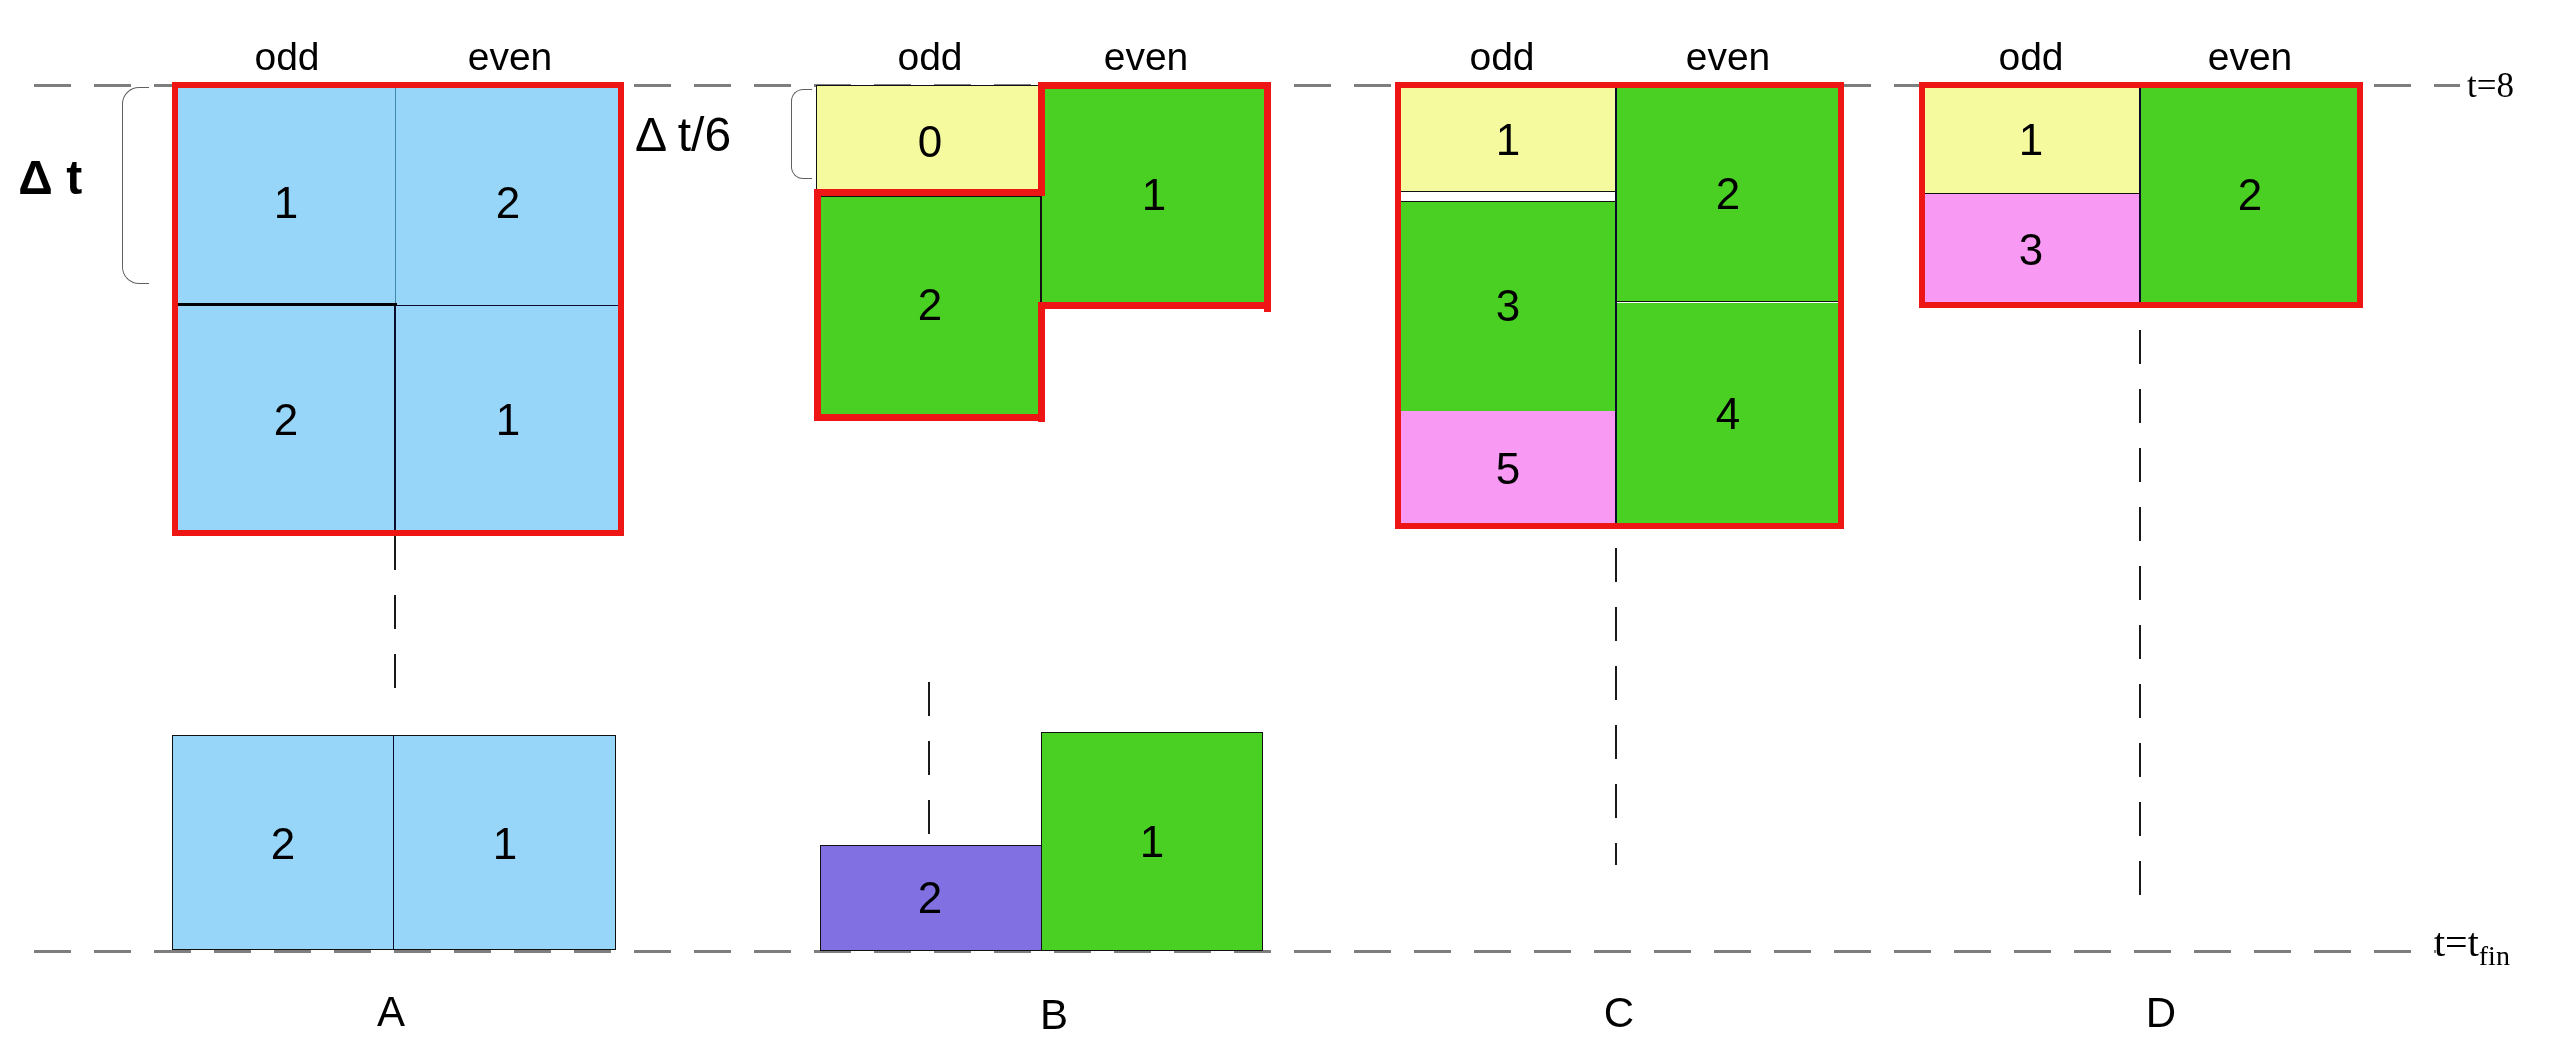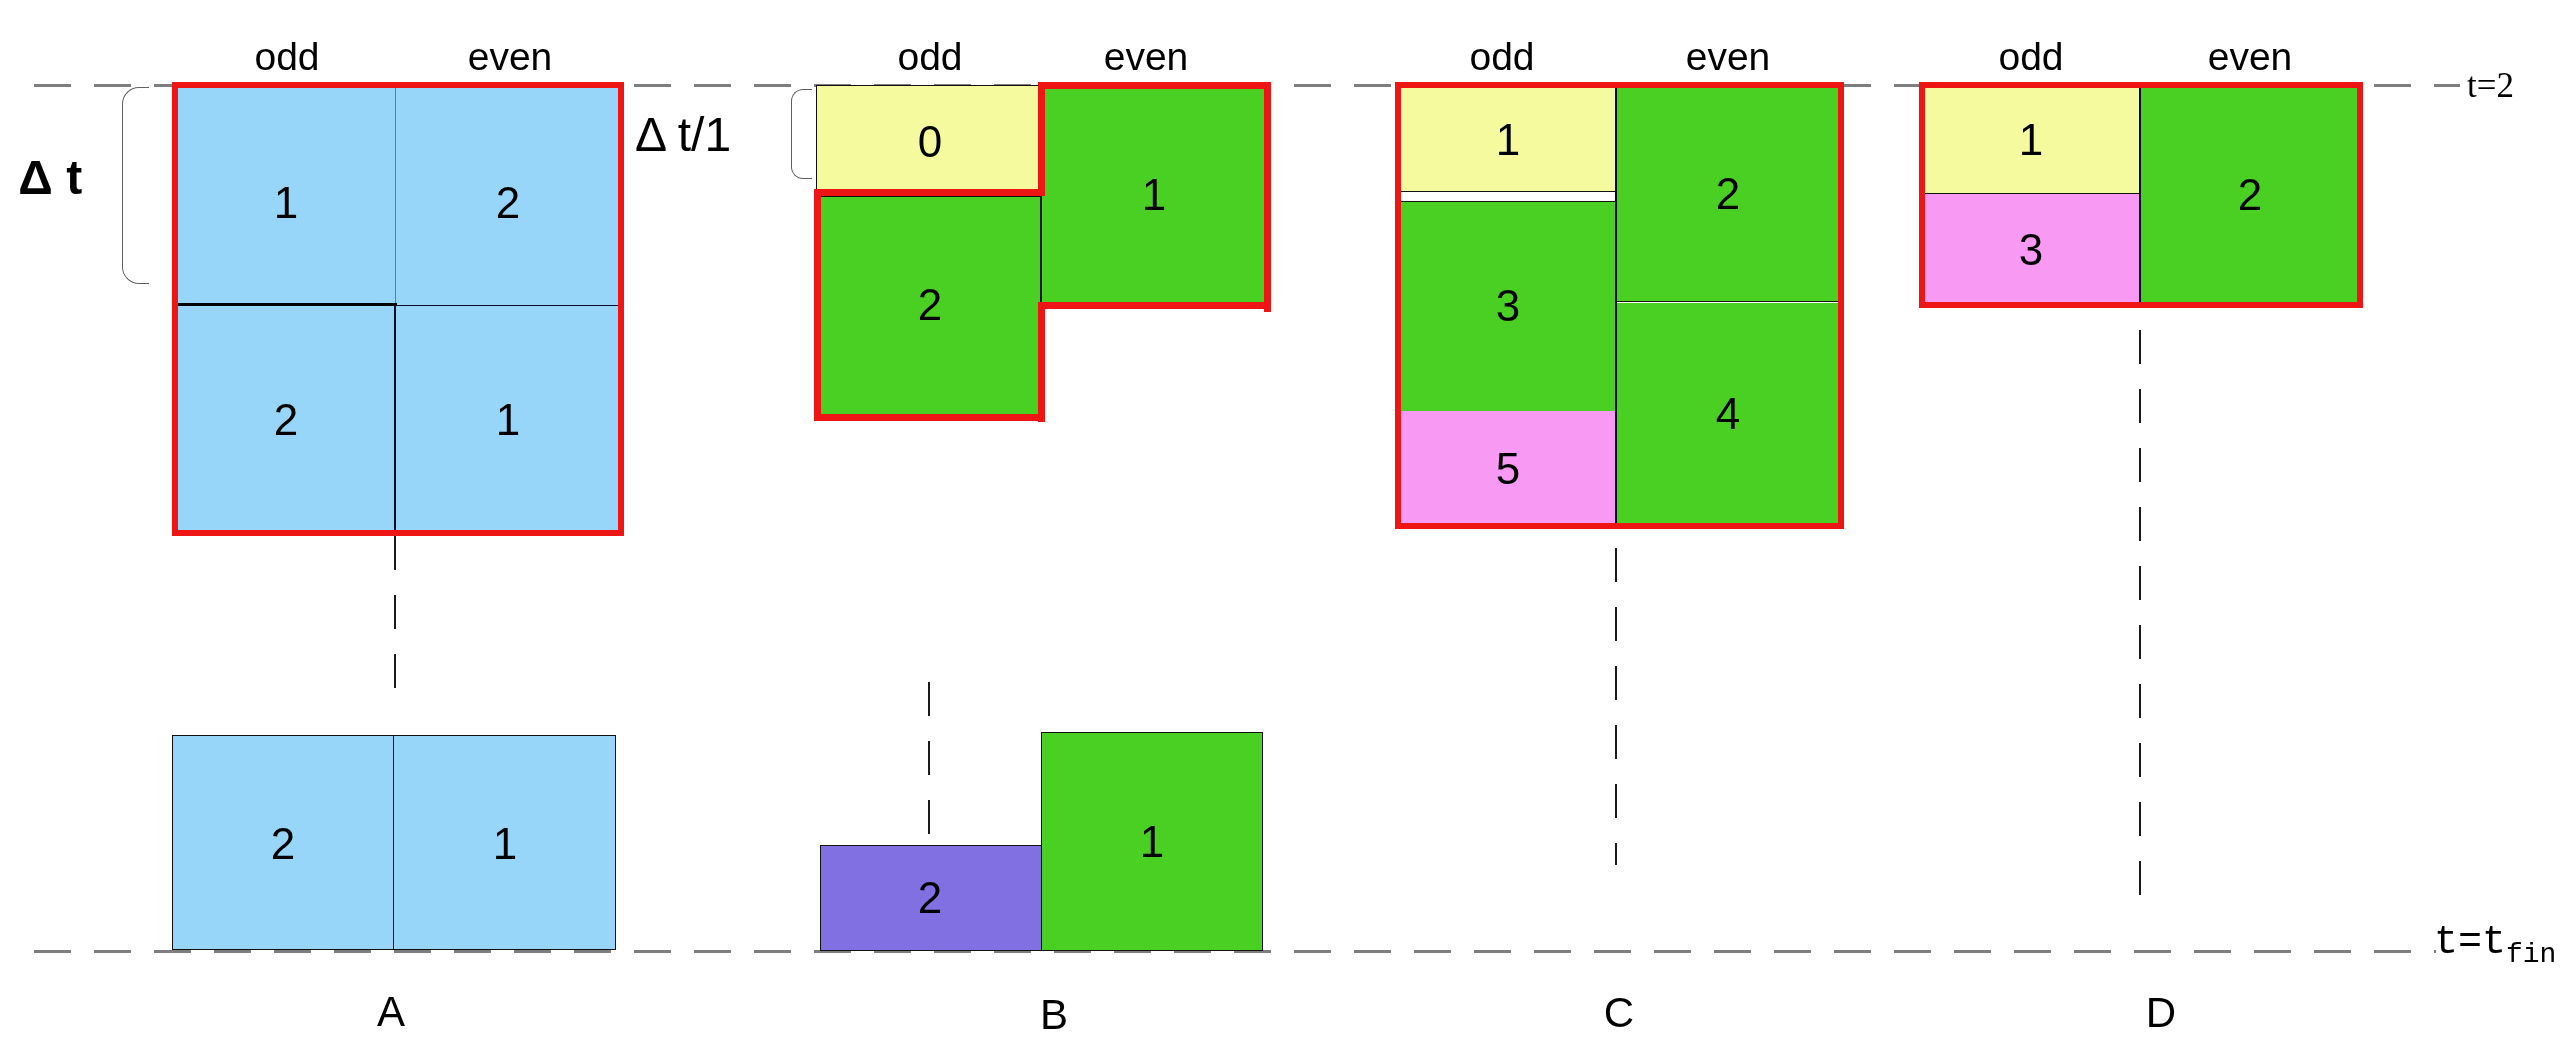--- a/index.html
+++ b/index.html
@@ -14,39 +14,39 @@
   
   .line{position:absolute;z-index:4;background:#0a0a2a;}
   
   .redframe{position:absolute;box-sizing:border-box;border:6.7px solid #ee1515;background:transparent;z-index:6;}
   .redseg{position:absolute;background:#ee1515;z-index:6;}
   
   .num{position:absolute;transform:translate(-50%,-50%);font-size:44px;line-height:1;z-index:7;}
   .colhead{position:absolute;transform:translate(-50%,-50%);font-size:39px;line-height:1;z-index:7;}
   .plabel{position:absolute;transform:translate(-50%,-50%);font-size:42px;line-height:1;z-index:7;}
   .timelabel{position:absolute;font-family:"Liberation Serif",serif;font-size:35px;line-height:1;z-index:7;}
-  .tfinlabel{position:absolute;font-family:Liberation Mono, monospace;font-size:40px;line-height:1;z-index:7;}
+  .tfinlabel{position:absolute;font-family:Liberation Serif, serif;font-size:40px;line-height:1;z-index:7;}
   .tfinlabel .sub{font-size:28px;vertical-align:-8.5px;}
   .dtlabel{position:absolute;font-size:48px;line-height:1;z-index:7;}
   .bracket{position:absolute;box-sizing:border-box;border:1.8px solid #606060;border-right:none;border-radius:17px 0 0 17px;z-index:2;}
 </style>
 </head>
 <body>
 
 <div class="stage">
 
   <div class="hdash" style="left:34px;top:84px;width:2426px;"></div>
   <div class="hdash" style="left:34px;top:950px;width:2402px;"></div>
-  <span class="timelabel" style="left:2467px;top:68px;">t=2</span>
+  <span class="timelabel" style="left:2467px;top:68px;">t=8</span>
   <span class="tfinlabel" style="left:2434px;top:923px;"><span>t=t</span><span class="sub">fin</span></span>
 
   <span class="dtlabel" style="left:18.3px;top:154px;font-weight:bold;">Δ t</span>
   <div class="bracket" style="left:122px;top:87px;width:27px;height:197px;"></div>
 
-  <span class="dtlabel" style="left:635px;top:111px;">Δ t/1</span>
+  <span class="dtlabel" style="left:635px;top:111px;">Δ t/6</span>
   <div class="bracket" style="left:791px;top:89px;width:21px;height:90px;border-radius:12.2px 0 0 12.2px;"></div>
 
   <span class="colhead" style="left:287px;top:56px;">odd</span>
   <span class="colhead" style="left:510px;top:56px;">even</span>
 
   <div class="cell" style="left: 175px; top: 85px; width: 446px; height: 447px; background-color: rgb(151, 214, 248);"></div>
   <div class="line" style="left:395px;top:85px;width:1.2px;height:219px;background:#3f88b0;"></div>
   <div class="line" style="left:394px;top:305px;width:1.8px;height:228px;"></div>
   <div class="line" style="left:175px;top:303px;width:222px;height:3.1px;background:#000;"></div>
   <div class="line" style="left:397px;top:305px;width:224px;height:1.2px;"></div>

